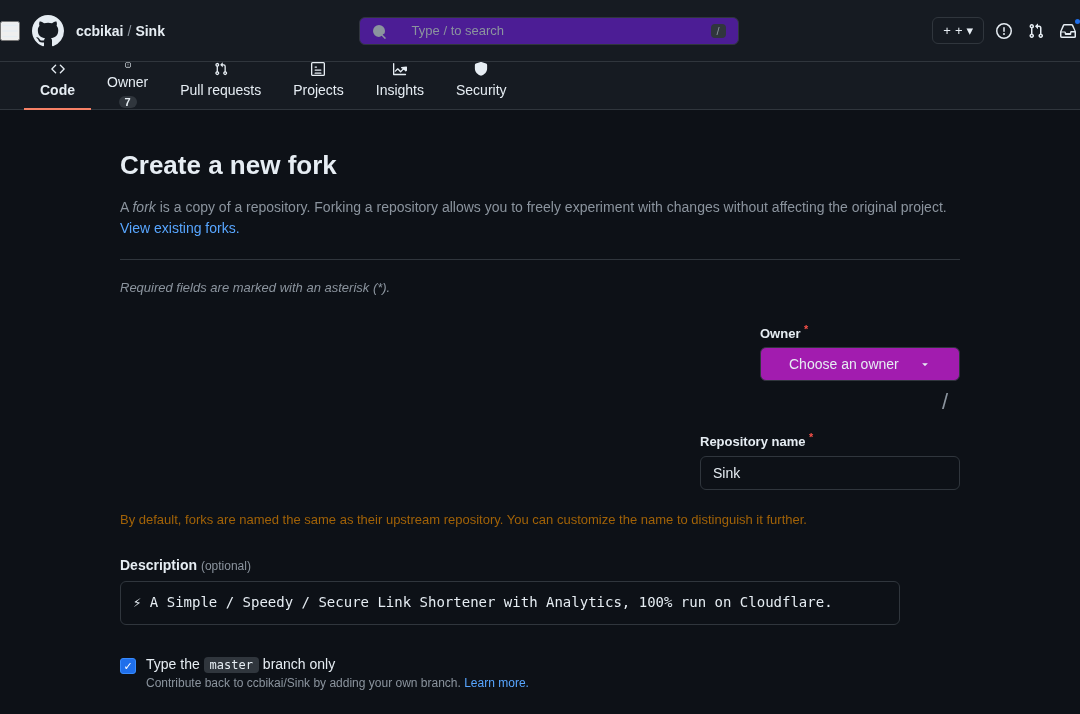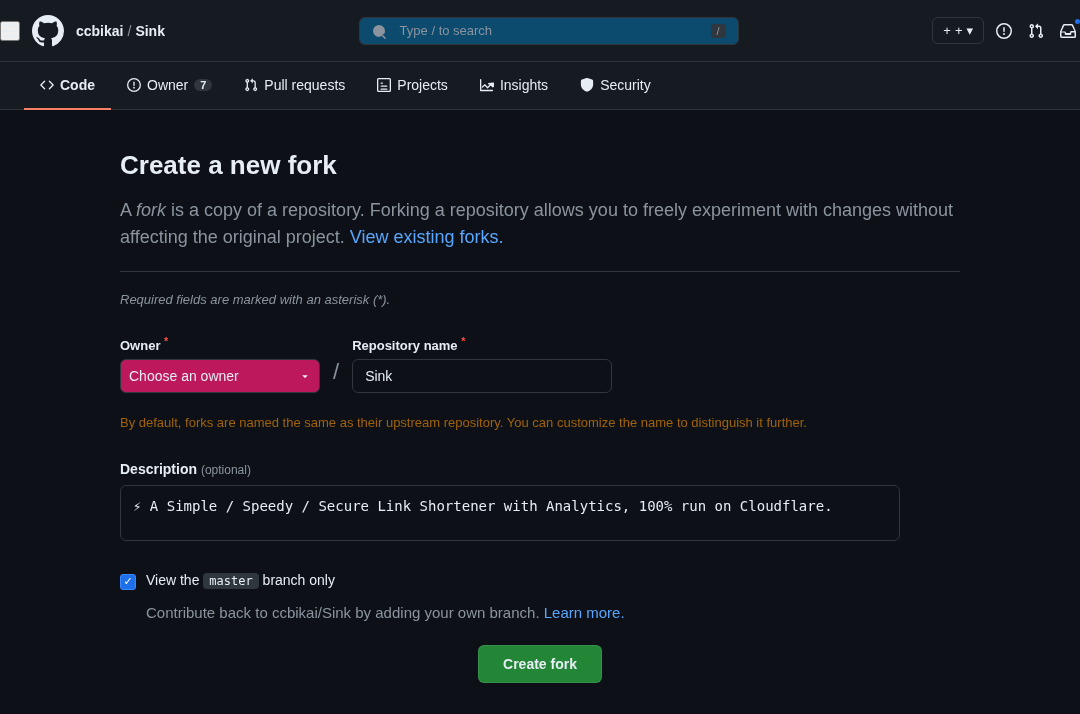--- a/index.html
+++ b/index.html
@@ -44,27 +44,27 @@
       font-weight: 600;
     }
     .nav-breadcrumb a { color: #e6edf3; text-decoration: none; }
     .nav-breadcrumb .sep { color: #8b949e; font-weight: 300; }
     .nav-search {
       flex: 1;
       display: flex;
       justify-content: center;
     }
     .search-box {
-      background: #0c4a6e;
+      background: #4c1d95;
       border: 1px solid #30363d;
       border-radius: 6px;
       display: flex;
       align-items: center;
       padding: 5px 12px;
-      gap: 12px;
+      gap: 24px;
       width: 380px;
       color: #8b949e;
       cursor: text;
     }
     .search-box span { font-size: 13px; }
     .nav-actions {
       display: flex;
       align-items: center;
       gap: 8px;
     }
@@ -118,20 +118,21 @@
       align-items: center;
       gap: 6px;
       padding: 0 16px;
       height: 48px;
       color: #e6edf3;
       font-size: 14px;
       cursor: pointer;
       border-bottom: 2px solid transparent;
       white-space: nowrap;
       text-decoration: none;
+      flex-direction: column;
     }
     .repo-tab.active {
       border-bottom: 2px solid #f78166;
       color: #e6edf3;
       font-weight: 600;
     }
     .tab-badge {
       background: #30363d;
       color: #e6edf3;
       font-size: 11px;
@@ -148,21 +149,21 @@
 
     .page-title {
       font-size: 26px;
       font-weight: 600;
       color: #e6edf3;
       margin-bottom: 16px;
     }
 
     .fork-description {
       color: #8b949e;
-      font-size: 18px;
+      font-size: 14px;
       line-height: 1.5;
     }
     .fork-description em { font-style: italic; color: #8b949e; }
     .fork-description a { color: #58a6ff; text-decoration: none; }
 
     .divider {
       border: none;
       border-top: 1px solid #30363d;
       margin: 20px 0;
     }
@@ -170,37 +171,38 @@
     .required-note {
       font-style: italic;
       color: #8b949e;
       font-size: 13px;
       margin-bottom: 28px;
     }
 
     .form-row {
       display: flex;
       align-items: flex-end;
-      gap: 1px;
+      gap: 8px;
       margin-bottom: 20px;
+      flex-direction: column;
     }
     .form-group { display: flex; flex-direction: column; gap: 6px; }
     .form-label {
       font-size: 13px;
       font-weight: 600;
       color: #e6edf3;
     }
     .form-label sup { color: #f85149; }
 
     .owner-select {
-      background: #be185d;
+      background: #a21caf;
       border: 1px solid #30363d;
       border-radius: 6px;
       color: #e6edf3;
-      padding: 8px 8px;
+      padding: 8px 28px;
       font-size: 14px;
       display: flex;
       align-items: center;
       gap: 8px;
       cursor: pointer;
       width: 200px;
       justify-content: space-between;
     }
 
     .slash-sep {
@@ -242,21 +244,21 @@
 
     .desc-input {
       background: #0d1117;
       border: 1px solid #30363d;
       border-radius: 6px;
       color: #e6edf3;
       padding: 10px 12px;
       font-size: 14px;
       width: 100%;
       resize: none;
-      height: 56px;
+      height: 44px;
       line-height: 1.5;
     }
 
     .desc-wrapper {
       max-width: 780px;
       margin-bottom: 28px;
     }
 
     .checkbox-row {
       display: flex;
@@ -289,22 +291,22 @@
     .checkbox-label code {
       background: #30363d;
       color: #e6edf3;
       padding: 1px 6px;
       border-radius: 4px;
       font-family: monospace;
       font-size: 12px;
     }
     .checkbox-sublabel {
       color: #8b949e;
-      font-size: 15px;
-      margin-top: 16px;
+      font-size: 12px;
+      margin-top: 4px;
     }
     .checkbox-sublabel a { color: #58a6ff; text-decoration: none; }
 
     .form-actions {
       display: flex;
       justify-content: center;
       margin-top: 24px;
     }
     .btn-create-fork {
       background: #238636;
@@ -447,21 +449,21 @@
     </div>
     <textarea class="desc-input" style="">⚡ A Simple / Speedy / Secure Link Shortener with Analytics, 100% run on Cloudflare.</textarea>
   </div>
 
   <div class="checkbox-row">
     <div class="checkbox-custom">
       <span class="checkmark">✓</span>
     </div>
     <div>
       <div class="checkbox-label">
-        <span>View the</span> <code>master</code> <span>branch only</span>
+        <span>Type the</span> <code>master</code> <span>branch only</span>
       </div>
       <div class="checkbox-sublabel">
         <span>Contribute back to ccbikai/Sink by adding your own branch.</span> <a>Learn more.</a>
       </div>
     </div>
   </div>
 
   <div class="form-actions">
     <button class="btn-create-fork">Create fork</button>
   </div>

